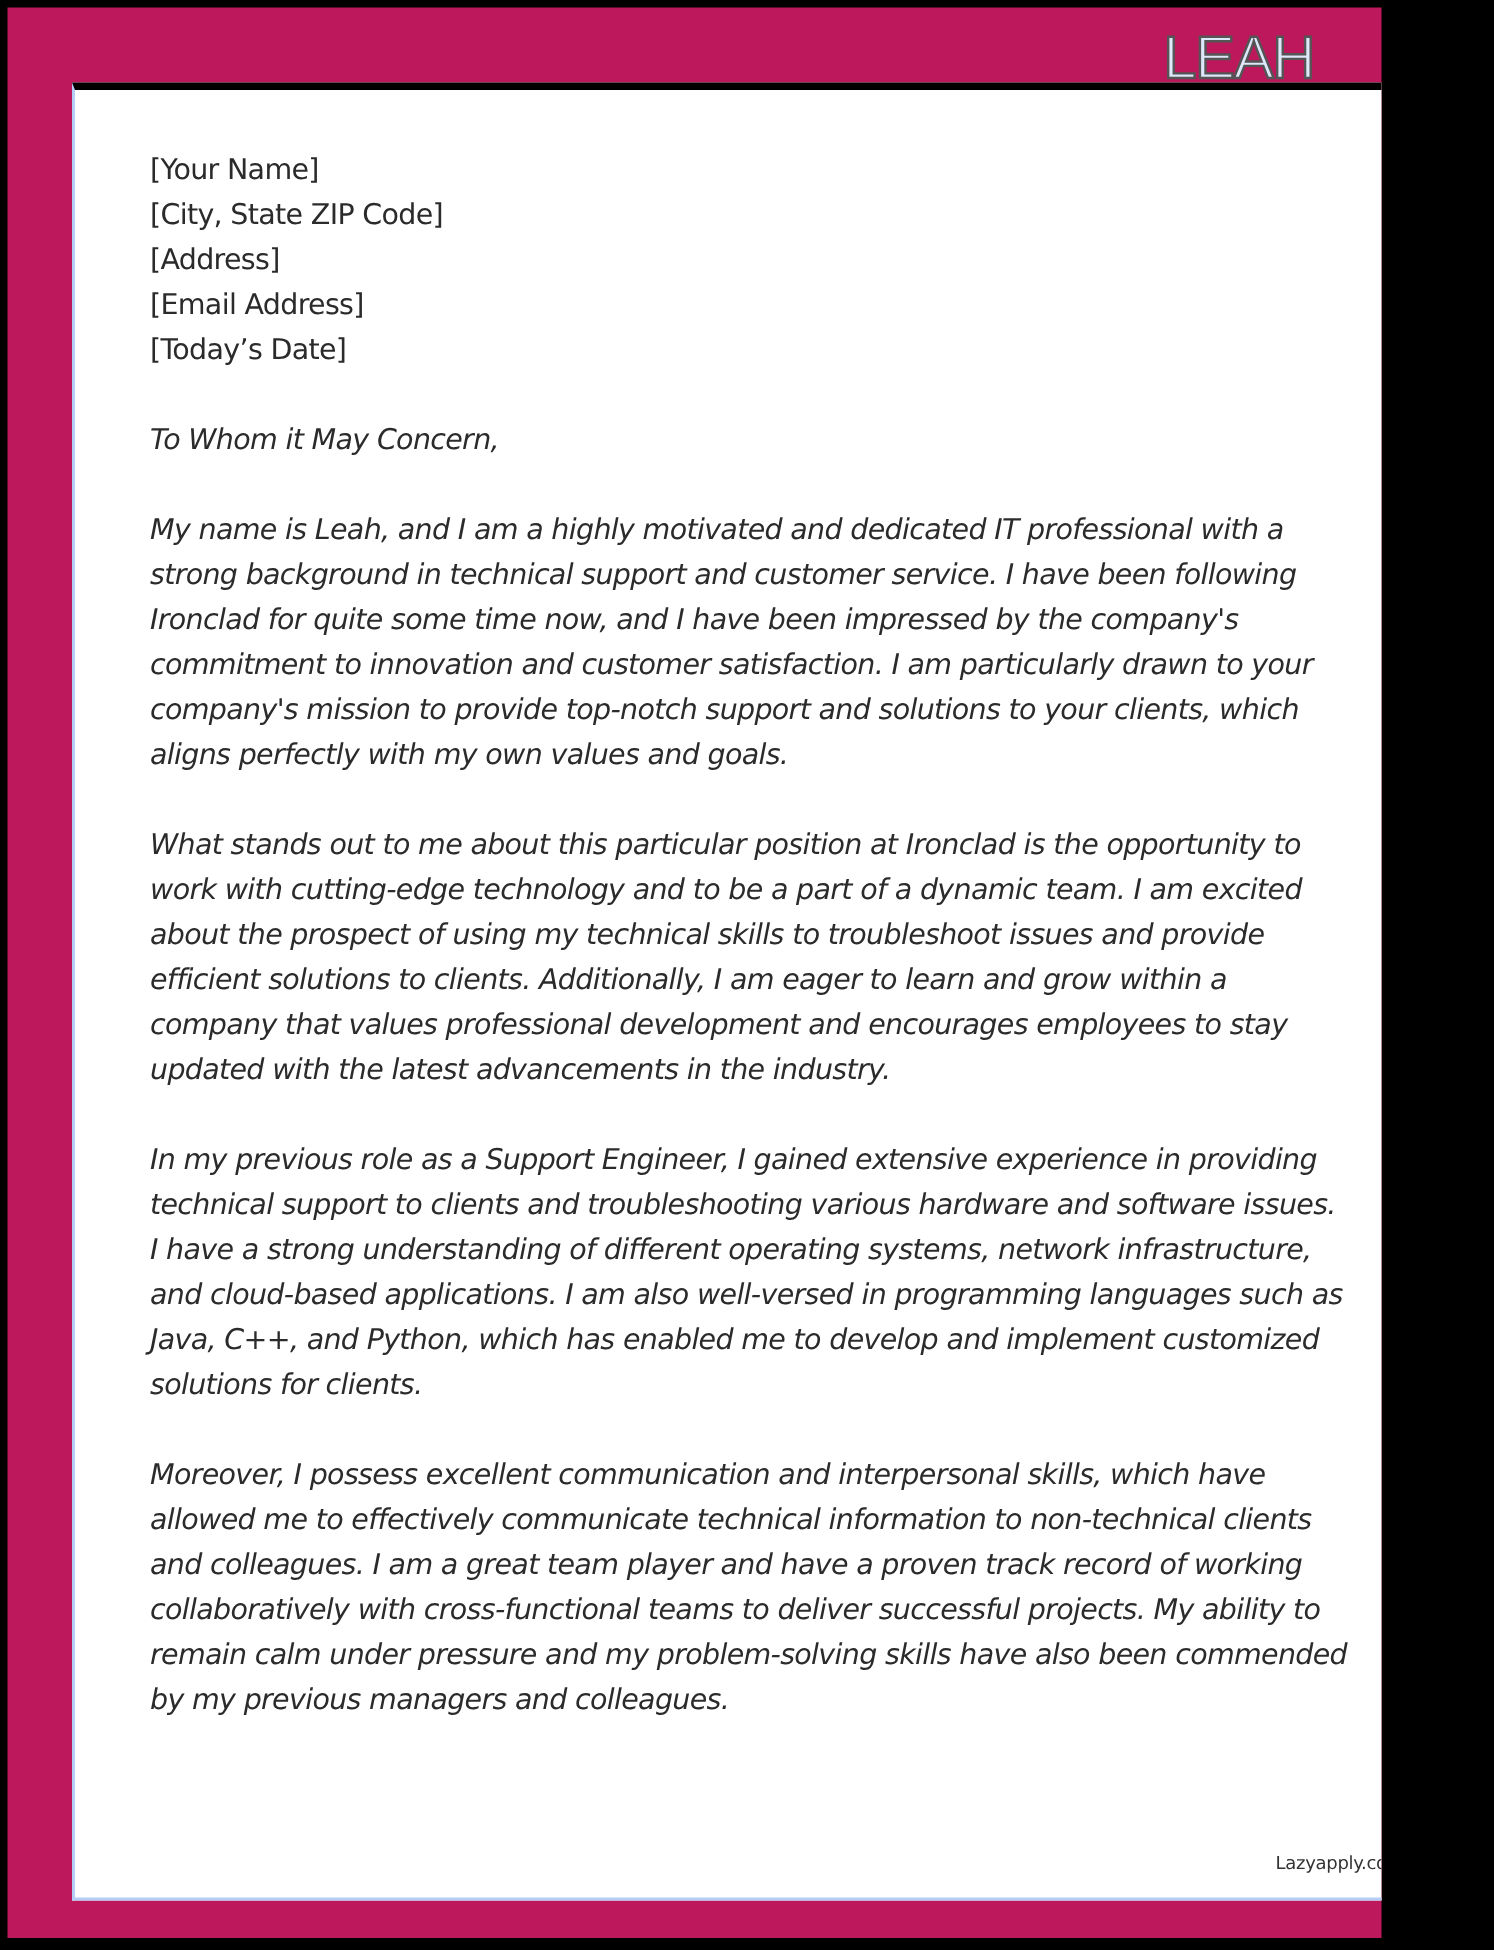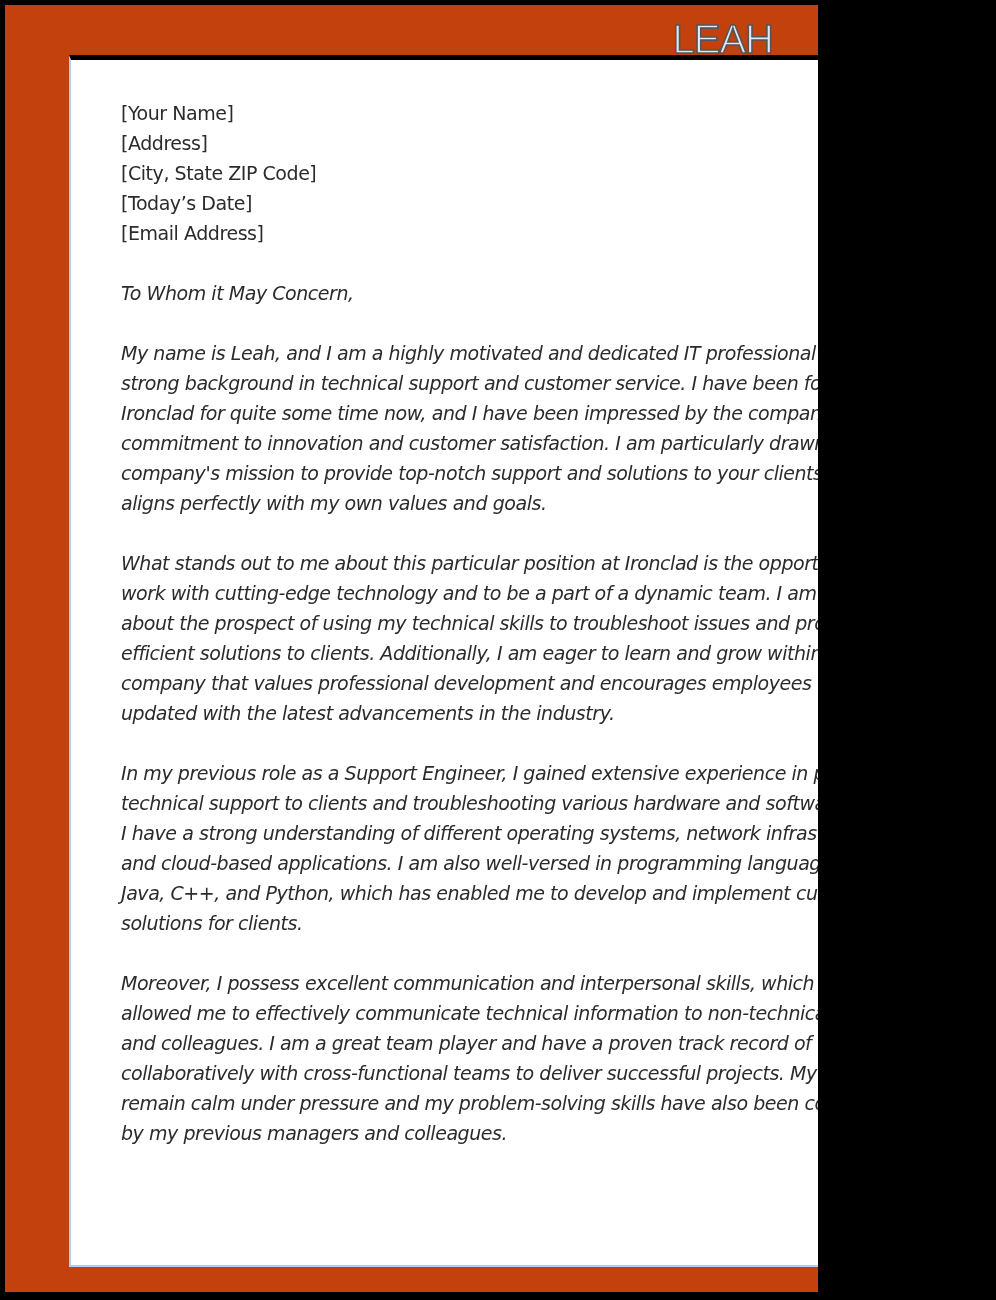--- a/index.html
+++ b/index.html
@@ -2,39 +2,38 @@
 <html><head>
 <meta charset="utf-8">
 <style>
   html, body { margin:0; padding:0; }
   body {
     width:996px; height:1300px; overflow:hidden;
     background:#000;
     font-family:"DejaVu Sans", sans-serif;
   }
   .frame {
-    position:absolute; left:5px; top:5px; width:813px; height:1287px;
-    background:#c2410c; overflow:hidden;
+    position:absolute; left:5px; top:5px; width:916px; height:1287px;
+    background:#be185d; overflow:hidden;
   }
   .logo {
     position:absolute; right:45px; top:14px;
     font-family:"Liberation Sans", sans-serif;
     font-size:40px; letter-spacing:-1px; line-height:40px;
     color:#dfe7fa;
     -webkit-text-stroke:1.6px #555;
   }
   .card {
     position:absolute; left:43px; top:50px; width:895px; height:1205px;
     background:#fff;
     border-top:5px solid #000;
     border-left:2px solid #b4cdf5;
     border-right:2px solid #b4cdf5;
     border-bottom:2px solid #b4cdf5;
     overflow:hidden;
-    margin-left:21px;
   }
   .content {
     position:absolute; left:50px; top:38px; width:800px;
     font-size:19px; line-height:30px; color:#2b2b2b;
     letter-spacing:-0.45px;
   }
   .content p { margin:0 0 30px 0;font-style:italic; }
   .addr div { height:30px; }
   .watermark {
     position:absolute; right:9px; bottom:16px;
@@ -44,24 +43,24 @@
 </head>
 <body>
 
 <div class="frame">
   <div class="logo">LEAH</div>
 
   <div class="card">
     <div class="content">
       <div class="addr">
         <div>[Your Name]</div>
+        <div>[City, State ZIP Code]</div>
         <div>[Address]</div>
-        <div>[City, State ZIP Code]</div>
+        <div>[Email Address]</div>
         <div>[Today’s Date]</div>
-        <div>[Email Address]</div>
       </div>
       <div style="height:30px"></div>
       <p>To Whom it May Concern,</p>
       <p>My name is Leah, and I am a highly motivated and dedicated IT professional with a strong background in technical support and customer service. I have been following Ironclad for quite some time now, and I have been impressed by the company's commitment to innovation and customer satisfaction. I am particularly drawn to your company's mission to provide top-notch support and solutions to your clients, which aligns perfectly with my own values and goals.</p>
       <p>What stands out to me about this particular position at Ironclad is the opportunity to work with cutting-edge technology and to be a part of a dynamic team. I am excited about the prospect of using my technical skills to troubleshoot issues and provide efficient solutions to clients. Additionally, I am eager to learn and grow within a company that values professional development and encourages employees to stay updated with the latest advancements in the industry.</p>
       <p>In my previous role as a Support Engineer, I gained extensive experience in providing technical support to clients and troubleshooting various hardware and software issues. I have a strong understanding of different operating systems, network infrastructure, and cloud-based applications. I am also well-versed in programming languages such as Java, C++, and Python, which has enabled me to develop and implement customized solutions for clients.</p>
       <p>Moreover, I possess excellent communication and interpersonal skills, which have allowed me to effectively communicate technical information to non-technical clients and colleagues. I am a great team player and have a proven track record of working collaboratively with cross-functional teams to deliver successful projects. My ability to remain calm under pressure and my problem-solving skills have also been commended by my previous managers and colleagues.</p>
     </div>
     <div class="watermark">Lazyapply.com</div>
   </div>

